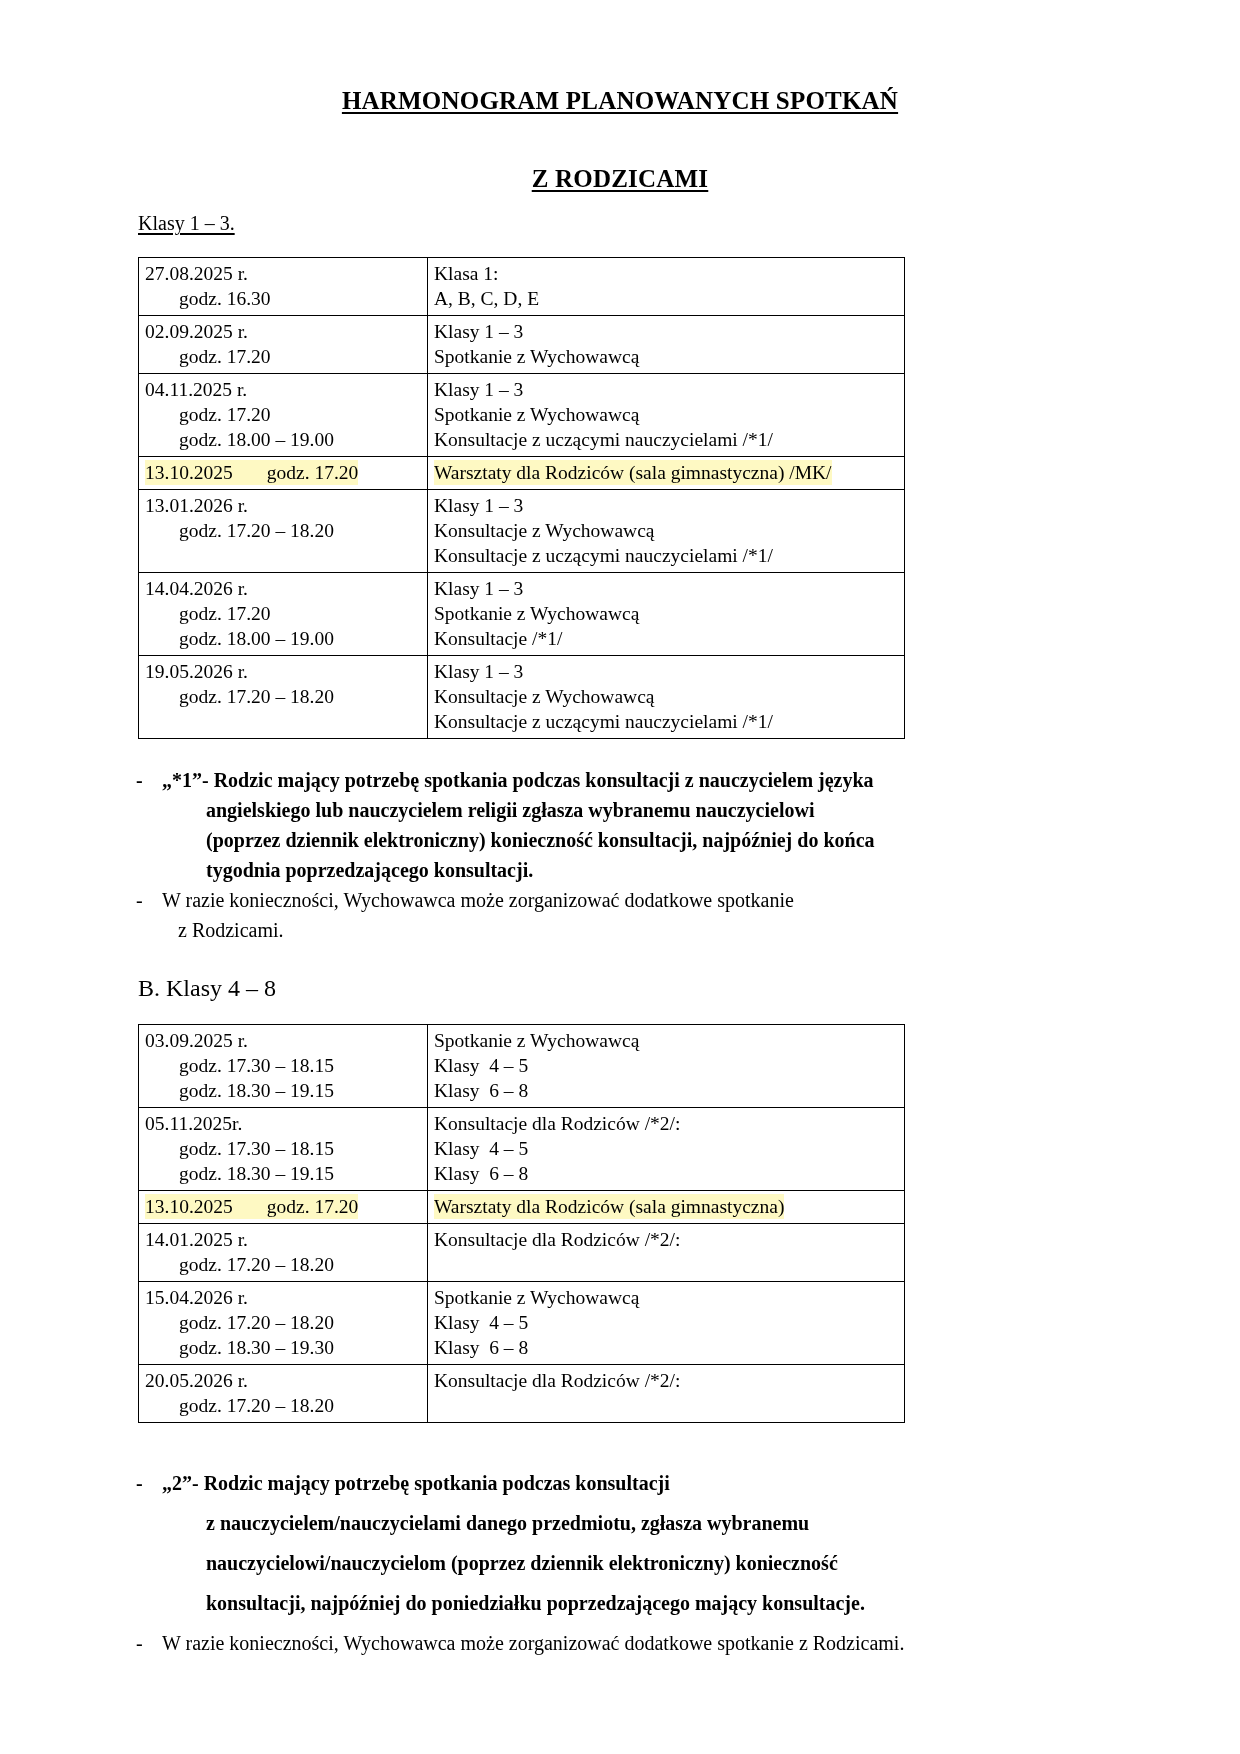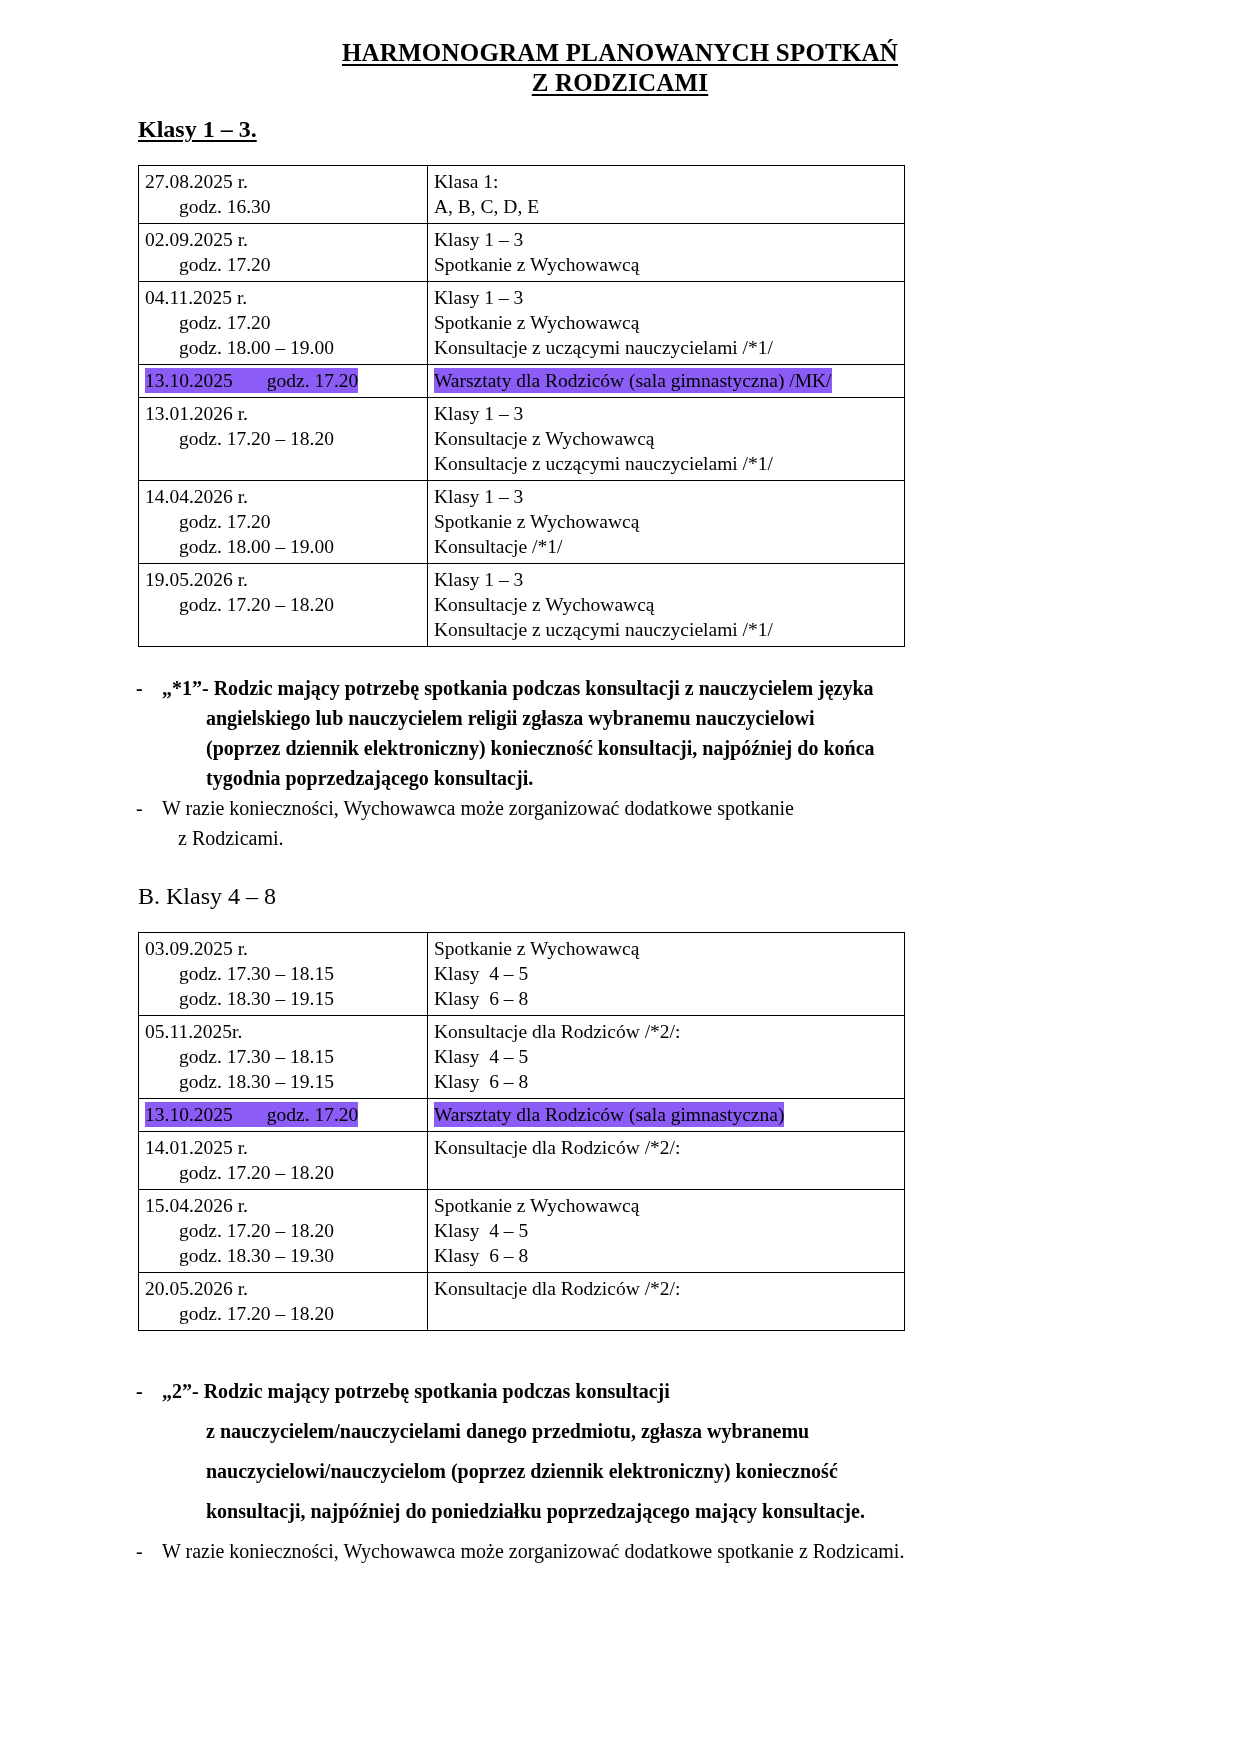--- a/index.html
+++ b/index.html
@@ -24,29 +24,29 @@
     text-align: center;
     font-weight: bold;
     font-size: 25px;
     line-height: 30px;
     letter-spacing: 0.2px;
   }
   .doc-title .line {
     display: block;
     text-decoration: underline;
     text-underline-offset: 3px;
+    margin-top: 48px;
   }
   .section-head {
-    font-size: 24px;
+    font-size: 20px;
     margin-top: 18px;
     margin-left: 42px;
     text-decoration: underline;
     text-underline-offset: 3px;
     display: inline-block;
-    font-weight: bold;
   }
   .section-head-b {
     font-size: 24px;
     margin-top: 30px;
     margin-left: 42px;
     text-underline-offset: 3px;
     display: inline-block;
   }
   table.schedule {
     border-collapse: collapse;
@@ -60,21 +60,21 @@
     vertical-align: top;
     padding: 3px 6px 4px 6px;
     font-size: 19.5px;
     line-height: 25px;
   }
   table.schedule td.col-date {
     width: 276px;
   }
   .ln { display: block; white-space: pre; }
   .ind2 { padding-left: 34px; }
-  .hl { background: #8b5cf6; }
+  .hl { background: #fef9c3; }
   .hl-cell .ln { display: inline-block; }
   .notes {
     margin-top: 26px;
     margin-left: 40px;
   }
   .note {
     display: flex;
     font-size: 20px;
     line-height: 30px;
   }

